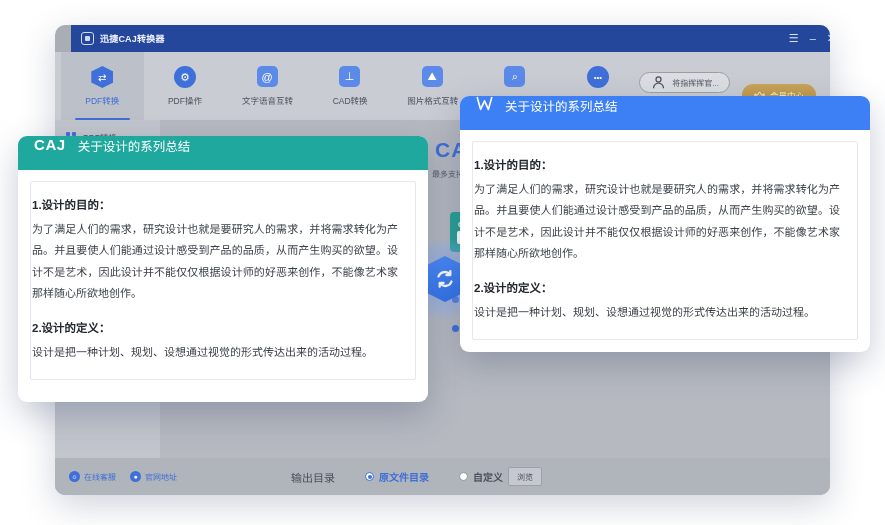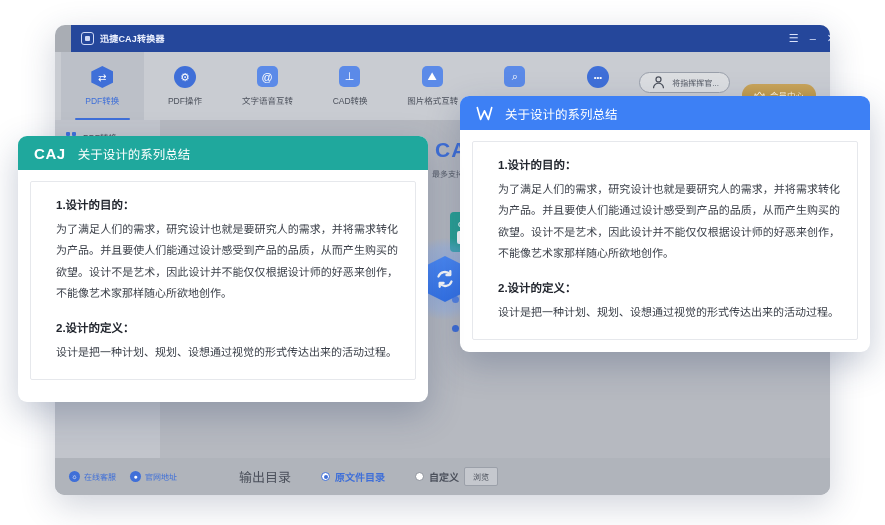--- a/index.html
+++ b/index.html
@@ -123,21 +123,21 @@
   .deco-dot{ position:absolute; border-radius:50%; }
 
   #status-bar{
     position:absolute; left:0; bottom:0; width:100%; height:37px;
     background:#b0b4bb; display:flex; align-items:center; padding:0 14px;
   }
   .sb-link{ display:flex; align-items:center; gap:4px; margin-right:14px; cursor:pointer; }
   .sb-link .ic{ width:11px; height:11px; border-radius:50%; background:#3f6fd8;
     display:flex; align-items:center; justify-content:center; color:#fff; font-size:7px; }
   .sb-link .lbl{ font-size:8px; color:#3f6fd8; }
-  #outdir-label{ margin-left:48px; font-size:13px; color:#4b505b; }
+  #outdir-label{ margin-left:100px; font-size:11px; color:#4b505b; }
   .radio-wrap{ display:flex; align-items:center; gap:5px; margin-left:30px; cursor:pointer; }
   .radio{ width:9px; height:9px; border-radius:50%; border:1.4px solid #8b9099; background:#fff;
     position:relative; flex:none; }
   .radio.on{ border-color:#3f6fd8; }
   .radio.on:after{ content:""; position:absolute; left:1.8px; top:1.8px; width:4px; height:4px;
     background:#3f6fd8; border-radius:50%; }
   .radio-wrap .lbl{ font-size:10px; color:#4b505b;font-weight:bold; }
   .radio-wrap.on .lbl{ color:#3f6fd8; }
   #path-input{
     margin-left:16px; width:200px; height:19px; background:#d3d6db;
@@ -166,28 +166,28 @@
     clip-path:polygon(50% 0,100% 25%,100% 75%,50% 100%,0 75%,0 25%);
     display:flex; align-items:center; justify-content:center;
     box-shadow:0 4px 12px rgba(50,100,220,.42);
   }
 
   
   .doc-panel{
     position:absolute; border-radius:9px; overflow:hidden; background:#fff;
     box-shadow:0 12px 34px rgba(35,55,95,.26);
   }
-  .doc-head{ height:34px; display:flex; align-items:center; padding-left:16px; gap:12px; }
+  .doc-head{ height:34px; display:flex; align-items:flex-start; padding-left:16px; gap:12px; }
   .doc-badge{ font-size:15px; font-weight:800; color:#fff; letter-spacing:.6px;
     display:flex; align-items:center; }
   .doc-title{ font-size:12.5px; color:#fff; font-weight:500; }
   .doc-body{ padding:11px 12px 12px 12px; }
   .doc-sheet{
     background:#fff; border:1px solid #e6e8ec; border-radius:2px;
-    padding:14px 17px 16px 25px;
+    padding:14px 17px 16px 1px;
   }
   .p-h{ font-size:11.5px; font-weight:700; color:#22262e; margin-bottom:7px; }
   .p-t{ font-size:11px; color:#3a3f48; line-height:1.95; text-align:justify; }
   .p-gap{ height:14px; }
 
   #panel-caj{ left:18px; top:136px; width:410px; z-index:50; }
   #panel-caj .doc-head{ background:#1fa89d; }
   #panel-caj .doc-body{ padding-bottom:22px; }
 
   #panel-word{ left:460px; top:96px; width:410px; z-index:45; }

